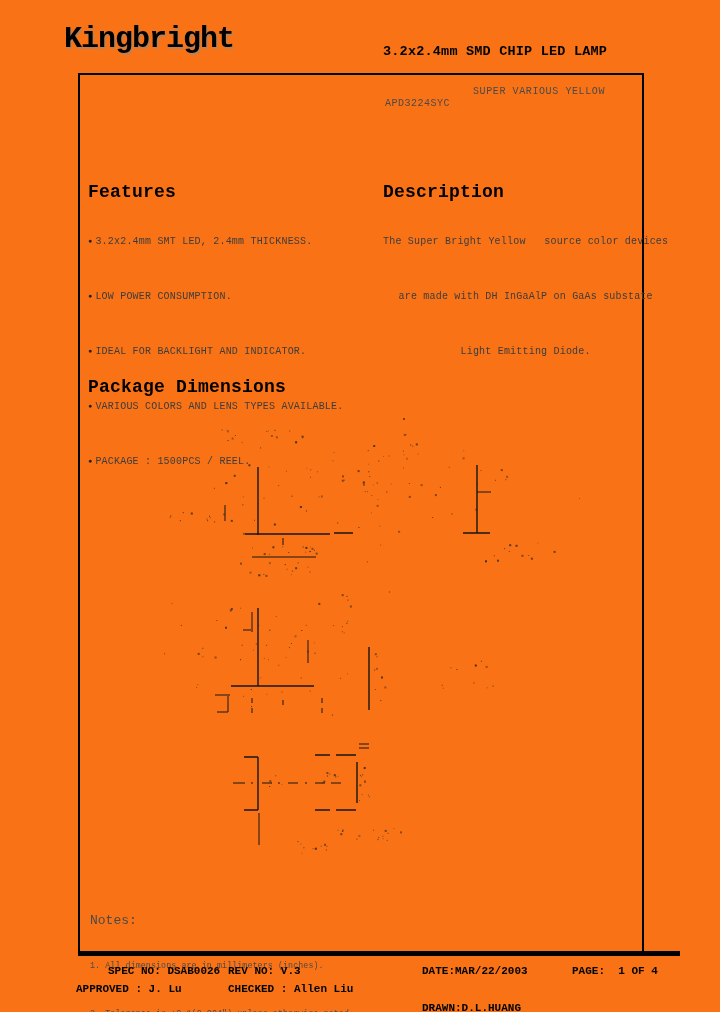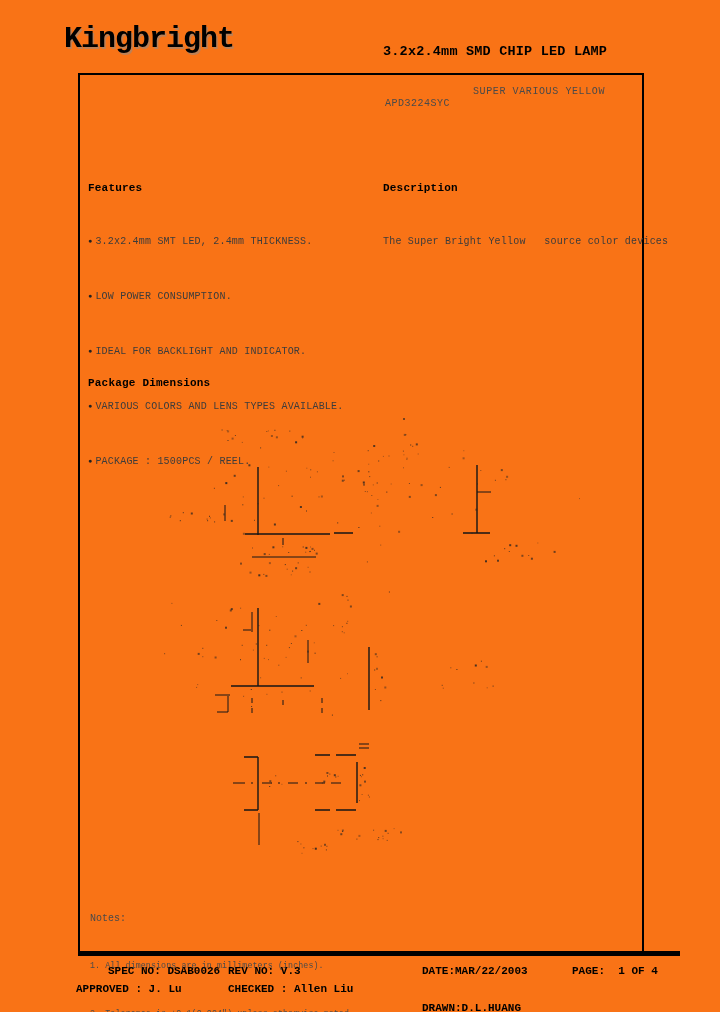--- a/index.html
+++ b/index.html
@@ -14,28 +14,28 @@
     color:#000;text-shadow:1.5px 1.5px 0 rgba(140,140,140,.55);
   }
   .title{left:383px;top:44px;font-size:13.5px;font-weight:bold;letter-spacing:.2px;text-align:right;}
   .frame{
     position:absolute;left:78px;top:73px;width:566px;height:878px;
     box-sizing:border-box;border:2px solid #000;border-bottom:none;background:transparent;
   }
   .footer-rule{position:absolute;left:78px;top:951px;width:602px;height:4.5px;background:#000;}
   .part-number{left:385px;top:86px;font-size:10px;letter-spacing:.5px;color:#4a4a4a;margin-top:12px;}
   .color-name{left:473px;top:86px;font-size:10px;letter-spacing:.6px;color:#4a4a4a;}
-  .sec-heading{font-size:11px;font-weight:bold;color:#000;letter-spacing:.2px;}
+  .sec-heading{font-size:18px;font-weight:bold;color:#000;letter-spacing:.2px;}
   .features-list{left:88px;top:200px;}
   .feat-row{height:19px;font-size:10px;color:#3c3c3c;letter-spacing:.2px;}
   .bullet{font-size:7px;margin-right:3px;position:relative;top:-1px;color:#222;}
   .desc-lines{left:383px;top:200px;text-align:center;}
   .desc-row{height:19px;font-size:10px;color:#3c3c3c;letter-spacing:.2px;white-space:pre;}
   .notes{left:90px;top:877px;}
-  .note-head{font-size:10px;color:#4a4a4a;height:12px;white-space:pre;}
+  .note-head{font-size:13px;color:#4a4a4a;height:12px;white-space:pre;}
   .note-row{font-size:8.3px;color:#4a4a4a;height:12px;letter-spacing:.1px;white-space:pre;}
   .footer-cell{font-size:11px;font-weight:bold;color:#000;letter-spacing:0;}
   svg.drawing{position:absolute;left:0;top:0;width:720px;height:1012px;pointer-events:none;}
 </style>
 </head>
 <body>
 
 <div class="page">
 
   <div class="abs logo">Kingbright</div>
@@ -52,20 +52,22 @@
     <div class="feat-row"><span class="bullet">●</span><span>3.2x2.4mm SMT LED, 2.4mm THICKNESS.</span></div>
     <div class="feat-row"><span class="bullet">●</span><span>LOW POWER CONSUMPTION.</span></div>
     <div class="feat-row"><span class="bullet">●</span><span>IDEAL FOR BACKLIGHT AND INDICATOR.</span></div>
     <div class="feat-row"><span class="bullet">●</span><span>VARIOUS COLORS AND LENS TYPES AVAILABLE.</span></div>
     <div class="feat-row"><span class="bullet">●</span><span>PACKAGE : 1500PCS / REEL.</span></div>
   </div>
 
   <div class="abs sec-heading" style="left:383px;top:182px;">Description</div>
   <div class="abs desc-lines">
     <div class="desc-row">The Super Bright Yellow   source color devices</div>
+    <div class="desc-row">are made with DH InGaAlP on GaAs substate</div>
+    <div class="desc-row">Light Emitting Diode.</div>
   </div>
 
   <div class="abs sec-heading" style="left:88px;top:377px;">Package Dimensions</div>
 
   <svg class="drawing" viewBox="0 0 720 1012">
 
     <g stroke="#161616" fill="none">
       <path stroke-width="1.4" d="M258 467V535 M245 534H330 M334 533H353 M477 465V533 M463 533H490
         M258 608V686 M231 686H314 M369 647V710
         M244 757H258 M258 757V810 M244 810H258

